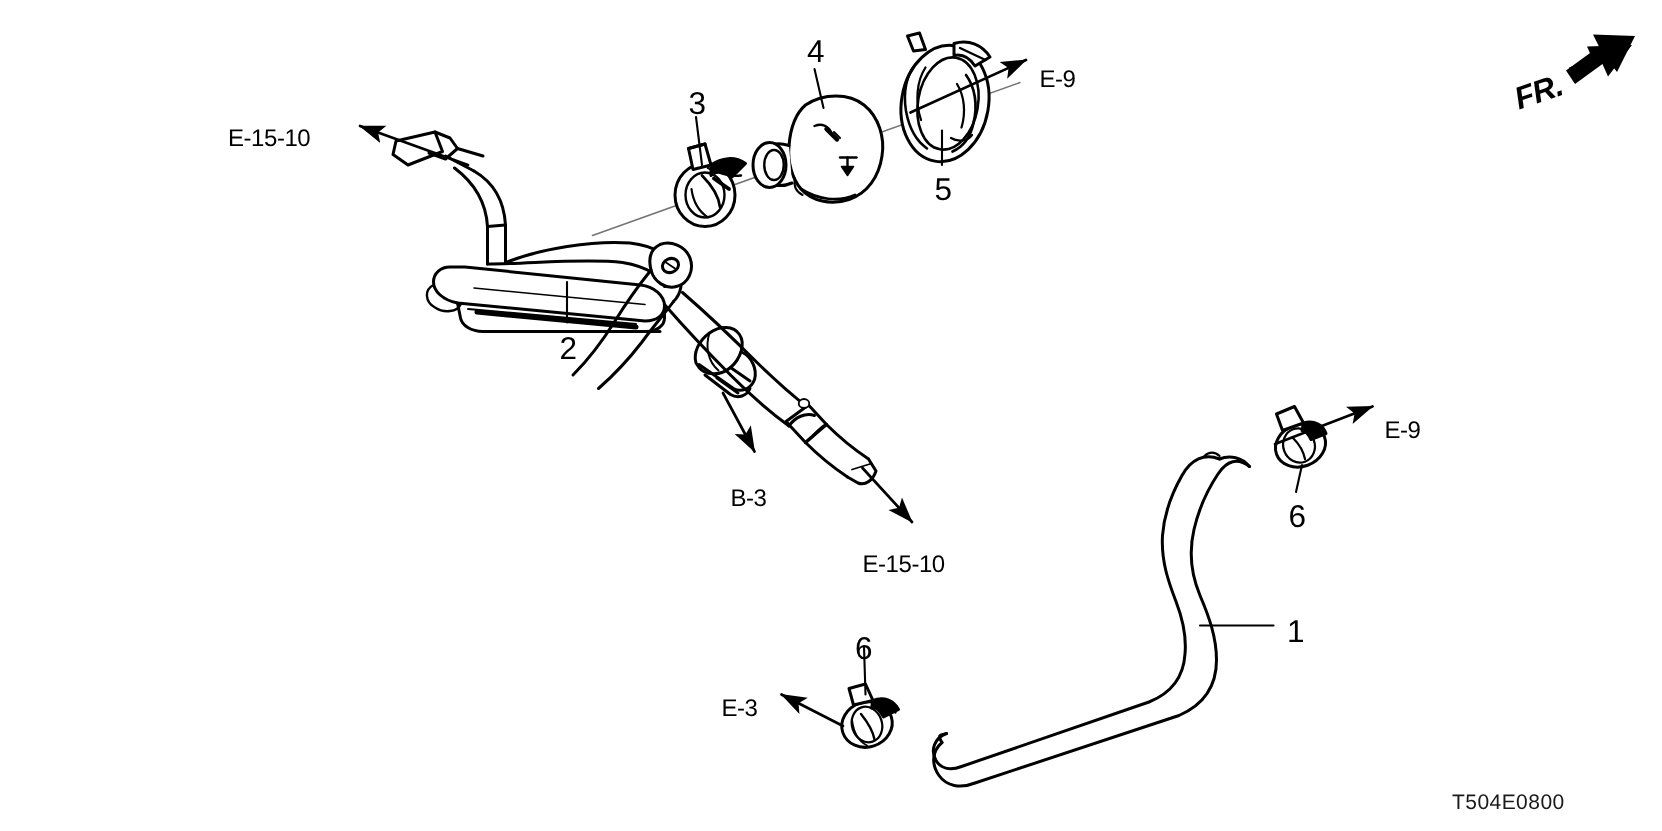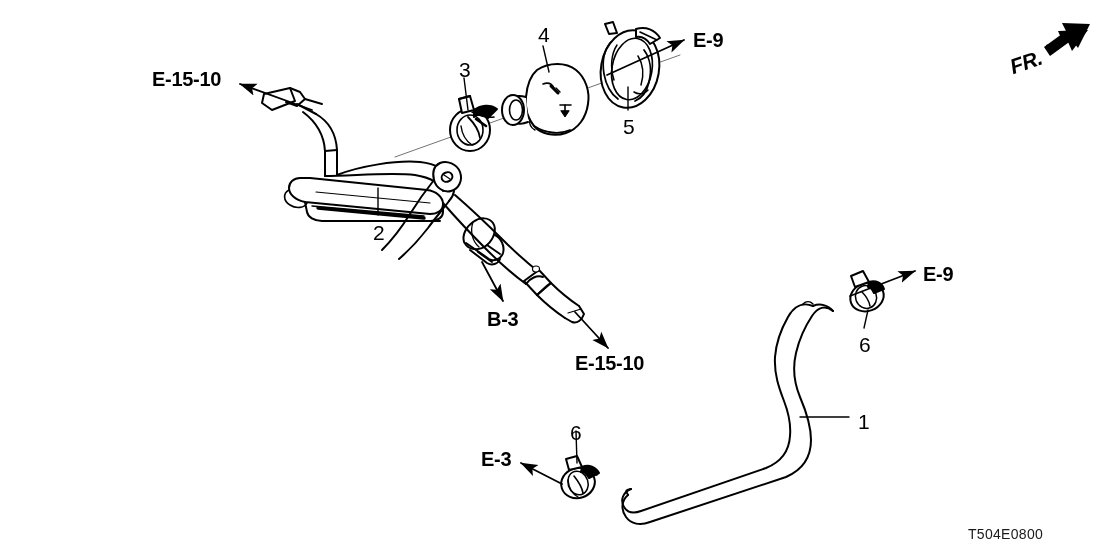--- a/index.html
+++ b/index.html
@@ -28,23 +28,24 @@
   }
   .lbl {
     position: absolute;
     white-space: nowrap;
     color: #000000;
     line-height: 1;
     user-select: none;
   }
   
   .ref {
-    font-weight: bold;
-    font-size: 20px;
+    font-weight: normal;
+    font-size: 16px;
     letter-spacing: -0.3px;
+    margin-top: 16px;
   }
   
   .num {
     font-weight: normal;
     font-size: 21px;
   }
   .fr-text {
     font-weight: bold;
     font-size: 21px;
     font-style: italic;

